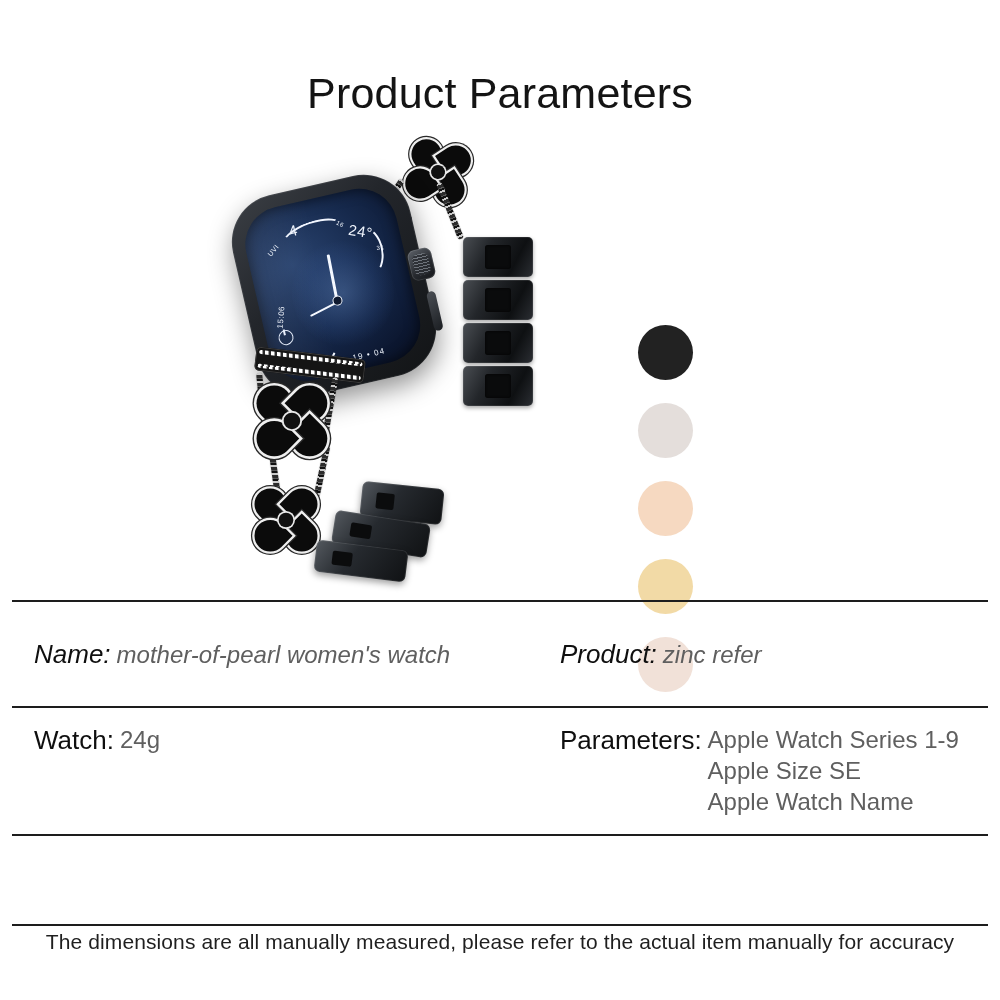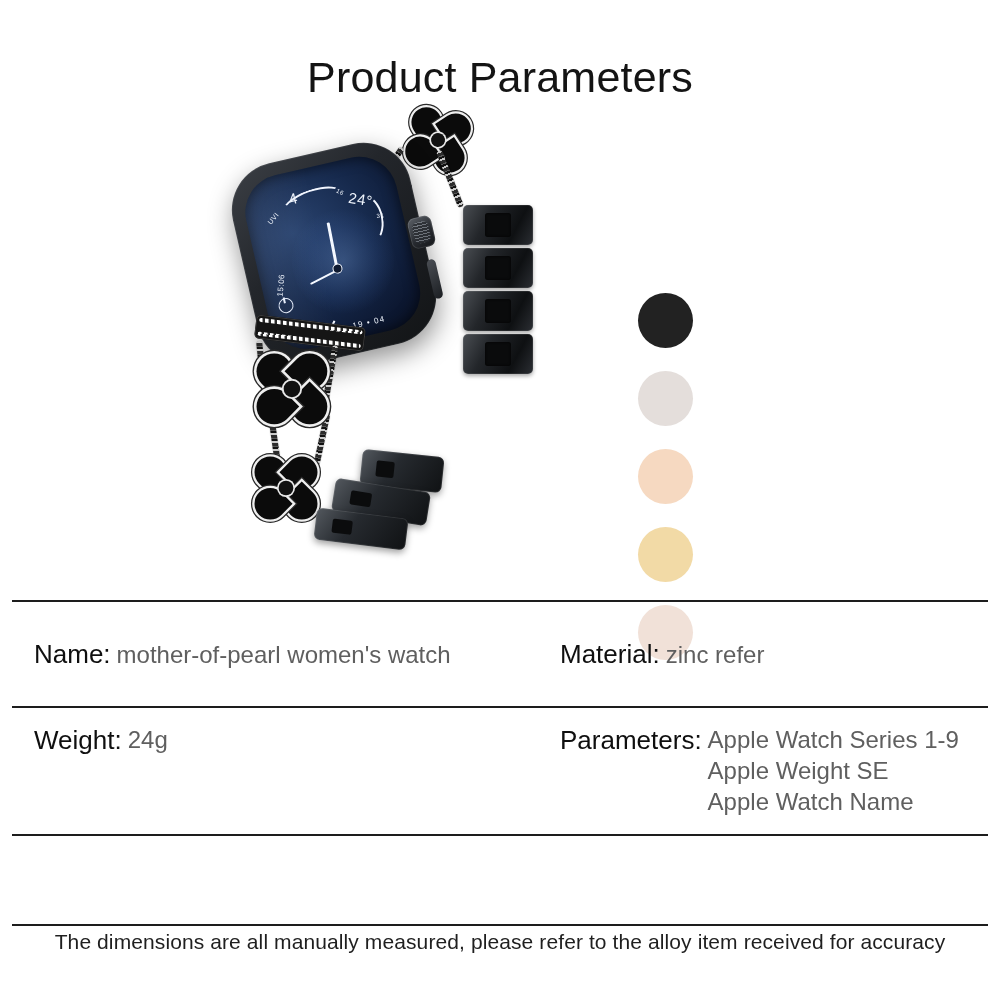--- a/index.html
+++ b/index.html
@@ -17,21 +17,21 @@
     position: relative;
   }
 
   
   .page-title {
     text-align: center;
     font-size: 43px;
     font-weight: 400;
     letter-spacing: 0.2px;
     color: #141414;
-    margin: 0;
+    margin: 16px;
     padding-top: 54px;
     line-height: 1.1;
   }
 
   
   .hero {
     position: relative;
     height: 470px;
   }
 
@@ -319,21 +319,21 @@
     line-height: 1.28;
     flex: 0 0 auto;
   }
   .spec-value {
     font-size: 24px;
     color: #5f5f5f;
     line-height: 1.3;
     padding-left: 6px;
   }
   .spec-value span { display: block; white-space: nowrap; }
-  .row-name  { min-height: 104px; }
+  .row-name  { min-height: 104px; font-style: italic; }
   .row-name .spec-cell { align-items: center; }
   .row-mid   { min-height: 126px; }
   .row-size  { min-height: 88px; }
   .row-size .spec-cell { align-items: center; }
 
   .footnote {
     position: absolute;
     left: 0;
     top: 930px;
     width: 1000px;
@@ -442,42 +442,42 @@
 <div class="spec-table">
 
   <div class="spec-row row-name">
     <div class="spec-cell cell-left">
       <div class="spec-label">Name:</div>
       <div class="spec-value">
         <span>mother-of-pearl women's watch</span>
       </div>
     </div>
     <div class="spec-cell cell-right">
-      <div class="spec-label">Material:</div>
+      <div class="spec-label">Product:</div>
       <div class="spec-value">
         <span>zinc refer</span>
       </div>
     </div>
   </div>
 
   <div class="spec-row row-mid">
     <div class="spec-cell cell-left">
-      <div class="spec-label">Weight:</div>
+      <div class="spec-label">Watch:</div>
       <div class="spec-value">
         <span>24g</span>
       </div>
     </div>
     <div class="spec-cell cell-right">
       <div class="spec-label">Parameters:</div>
       <div class="spec-value">
         <span>Apple Watch Series 1-9</span>
-        <span>Apple Weight SE</span>
+        <span>Apple Size SE</span>
         <span>Apple Watch Name</span>
       </div>
     </div>
   </div>
 
   <div class="spec-row row-size">
     <div class="spec-cell cell-right"></div>
   </div>
 </div>
 
-<div class="footnote">The dimensions are all manually measured, please refer to the alloy item received for accuracy</div>
+<div class="footnote">The dimensions are all manually measured, please refer to the actual item manually for accuracy</div>
 
 </body></html>

